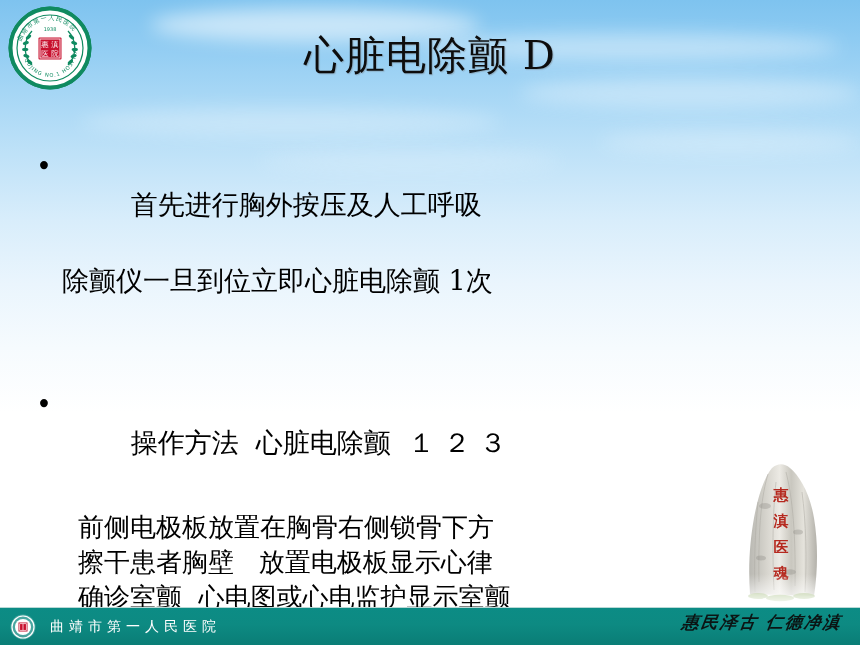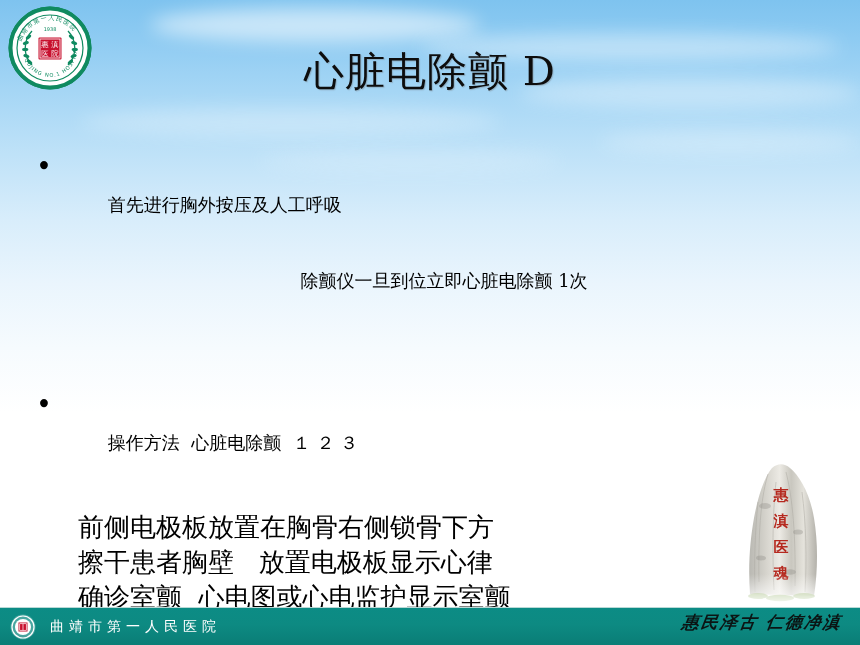--- a/index.html
+++ b/index.html
@@ -48,21 +48,21 @@
     top: 6px;
     width: 84px;
     height: 84px;
   }
   .logo svg { display: block; }
 
   
   .title {
     position: absolute;
     left: 0;
-    top: 46px;
+    top: 30px;
     width: 860px;
     text-align: center;
     font-family: "DejaVu Serif", "Liberation Serif", serif;
     font-size: 40px;
     line-height: 50px;
     color: #0d0d0d;
     letter-spacing: 1px;
     text-shadow: 1px 1px 1px rgba(120,130,140,0.45);
     white-space: nowrap;
   }
@@ -84,25 +84,25 @@
   .bullet-dot {
     flex: 0 0 auto;
     width: 26px;
     font-size: 27px;
     line-height: 38px;
     text-align: left;
     color: #000;
   }
   .bullet-text {
     flex: 1 1 auto;
-    font-size: 18px;
+    font-size: 27px;
     line-height: 38px;
     white-space: pre;
   }
-  .bullet-text .l2 { display: block; text-align: center; }
+  .bullet-text .l2 { display: block; }
   .sub-block {
     margin-top: 10px;
     padding-left: 42px;
     font-size: 26px;
     line-height: 35px;
   }
   .sub-block div { white-space: pre; }
   .gap-2 { margin-top: 10px; }
 
   

